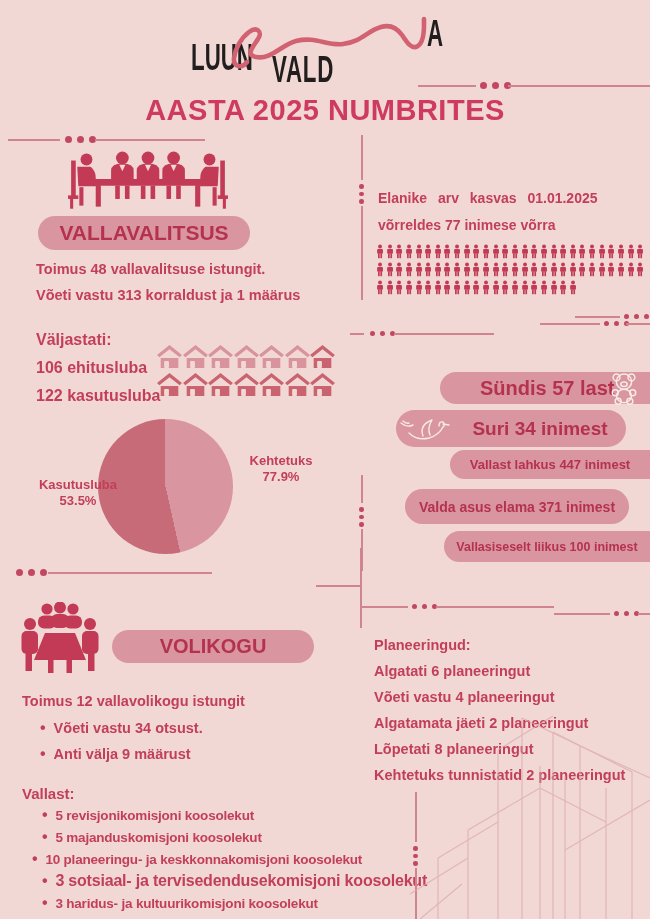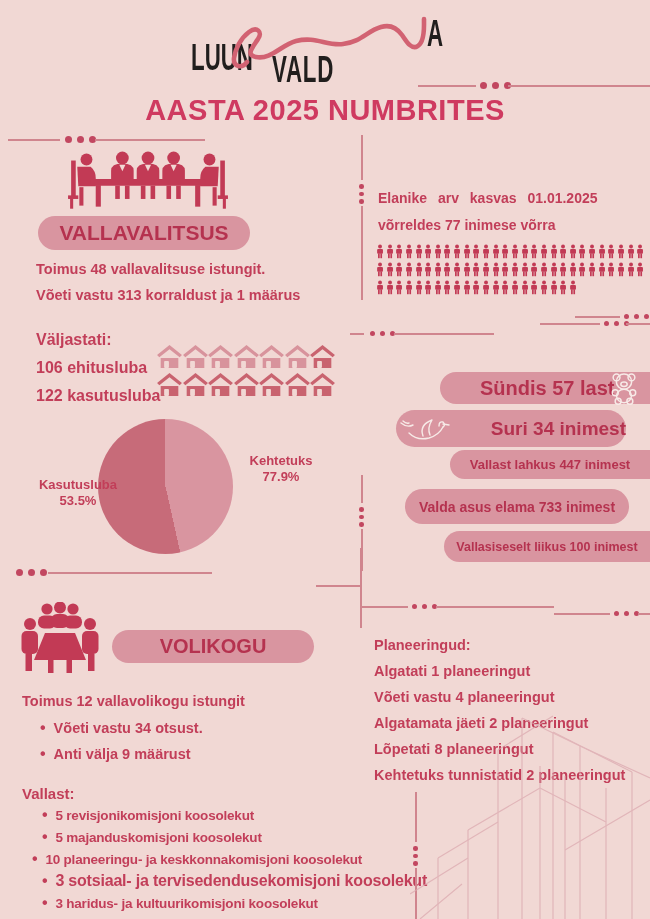--- a/index.html
+++ b/index.html
@@ -923,40 +923,40 @@
       <circle cx="15" cy="10" r="7.2"></circle>
       <ellipse cx="15" cy="12.5" rx="3" ry="2.1"></ellipse>
       <ellipse cx="15" cy="23.5" rx="7" ry="6.3"></ellipse>
       <circle cx="6.8" cy="20.5" r="2.8"></circle>
         <circle cx="23.2" cy="20.5" r="2.8"></circle>
       <circle cx="9.5" cy="28.5" r="2.8"></circle>
         <circle cx="20.5" cy="28.5" r="2.8"></circle>
     </g>
   </svg>
 
-  <div class="pill" style="left:396px;top:410px;width:230px;height:37px;font-size:19px;justify-content:flex-end;padding-left:58px">
+  <div class="pill" style="left:396px;top:410px;width:230px;height:37px;font-size:19px;justify-content:center;padding-left:58px">
     <span>Suri 34 inimest</span>
   </div>
   <svg class="abs" style="left:398px;top:413px" width="54" height="32" viewBox="0 0 52 32">
     <g class="outline">
       <path d="M10,20 Q18,28 30,25 Q40,22 44,14"></path>
       <path d="M44,14 Q47,12 44,9 Q40,8 40,13"></path>
       <path d="M44,11 L50,12"></path>
       <path d="M24,23 Q20,12 33,7 Q28,15 31,22"></path>
       <path d="M2,10 Q8,15 14,12"></path>
       <path d="M4,8 Q7,11 10,10"></path>
     </g>
   </svg>
 
   <div class="pill" style="left:450px;top:450px;width:200px;height:29px;font-size:13px;border-radius:15px 0 0 15px">
     <span>Vallast lahkus 447 inimest</span>
   </div>
 
   <div class="pill" style="left:405px;top:489px;width:224px;height:35px;font-size:14px">
-    <span>Valda asus elama 733 inimest</span>
+    <span>Valda asus elama 371 inimest</span>
   </div>
 
   <div class="pill" style="left:444px;top:531px;width:206px;height:31px;font-size:12.5px;border-radius:16px 0 0 16px">
     <span>Vallasiseselt liikus 100 inimest</span>
   </div>
 
   <div class="dots" style="left:16px;top:569px">
       <i></i>
       <i></i>
       <i></i>
@@ -1005,21 +1005,21 @@
   <div class="bullet-item" style="left:40px;top:719px">
     <span class="bdot"></span>
     <span>Võeti vastu 34 otsust.</span>
   </div>
   <div class="bullet-item" style="left:40px;top:745px">
     <span class="bdot"></span>
     <span>Anti välja 9 määrust</span>
   </div>
 
   <div class="body-line" style="left:374px;top:637px;font-size:14.5px">Planeeringud:</div>
-  <div class="body-line" style="left:374px;top:663px;font-size:14.5px">Algatati 1 planeeringut</div>
+  <div class="body-line" style="left:374px;top:663px;font-size:14.5px">Algatati 6 planeeringut</div>
   <div class="body-line" style="left:374px;top:689px;font-size:14.5px">Võeti vastu 4 planeeringut</div>
   <div class="body-line" style="left:374px;top:715px;font-size:14.5px">Algatamata jäeti 2 planeeringut</div>
   <div class="body-line" style="left:374px;top:741px;font-size:14.5px">Lõpetati 8 planeeringut</div>
   <div class="body-line" style="left:374px;top:767px;font-size:14.5px">Kehtetuks tunnistatid 2 planeeringut</div>
 
   <div class="body-line" style="left:22px;top:785px;font-size:15px">Vallast:</div>
   <div class="bullet-item" style="left:42px;top:806px;font-size:13.5px;letter-spacing:-0.2px">
     <span class="bdot"></span>
     <span>5 revisjonikomisjoni koosolekut</span>
   </div>

